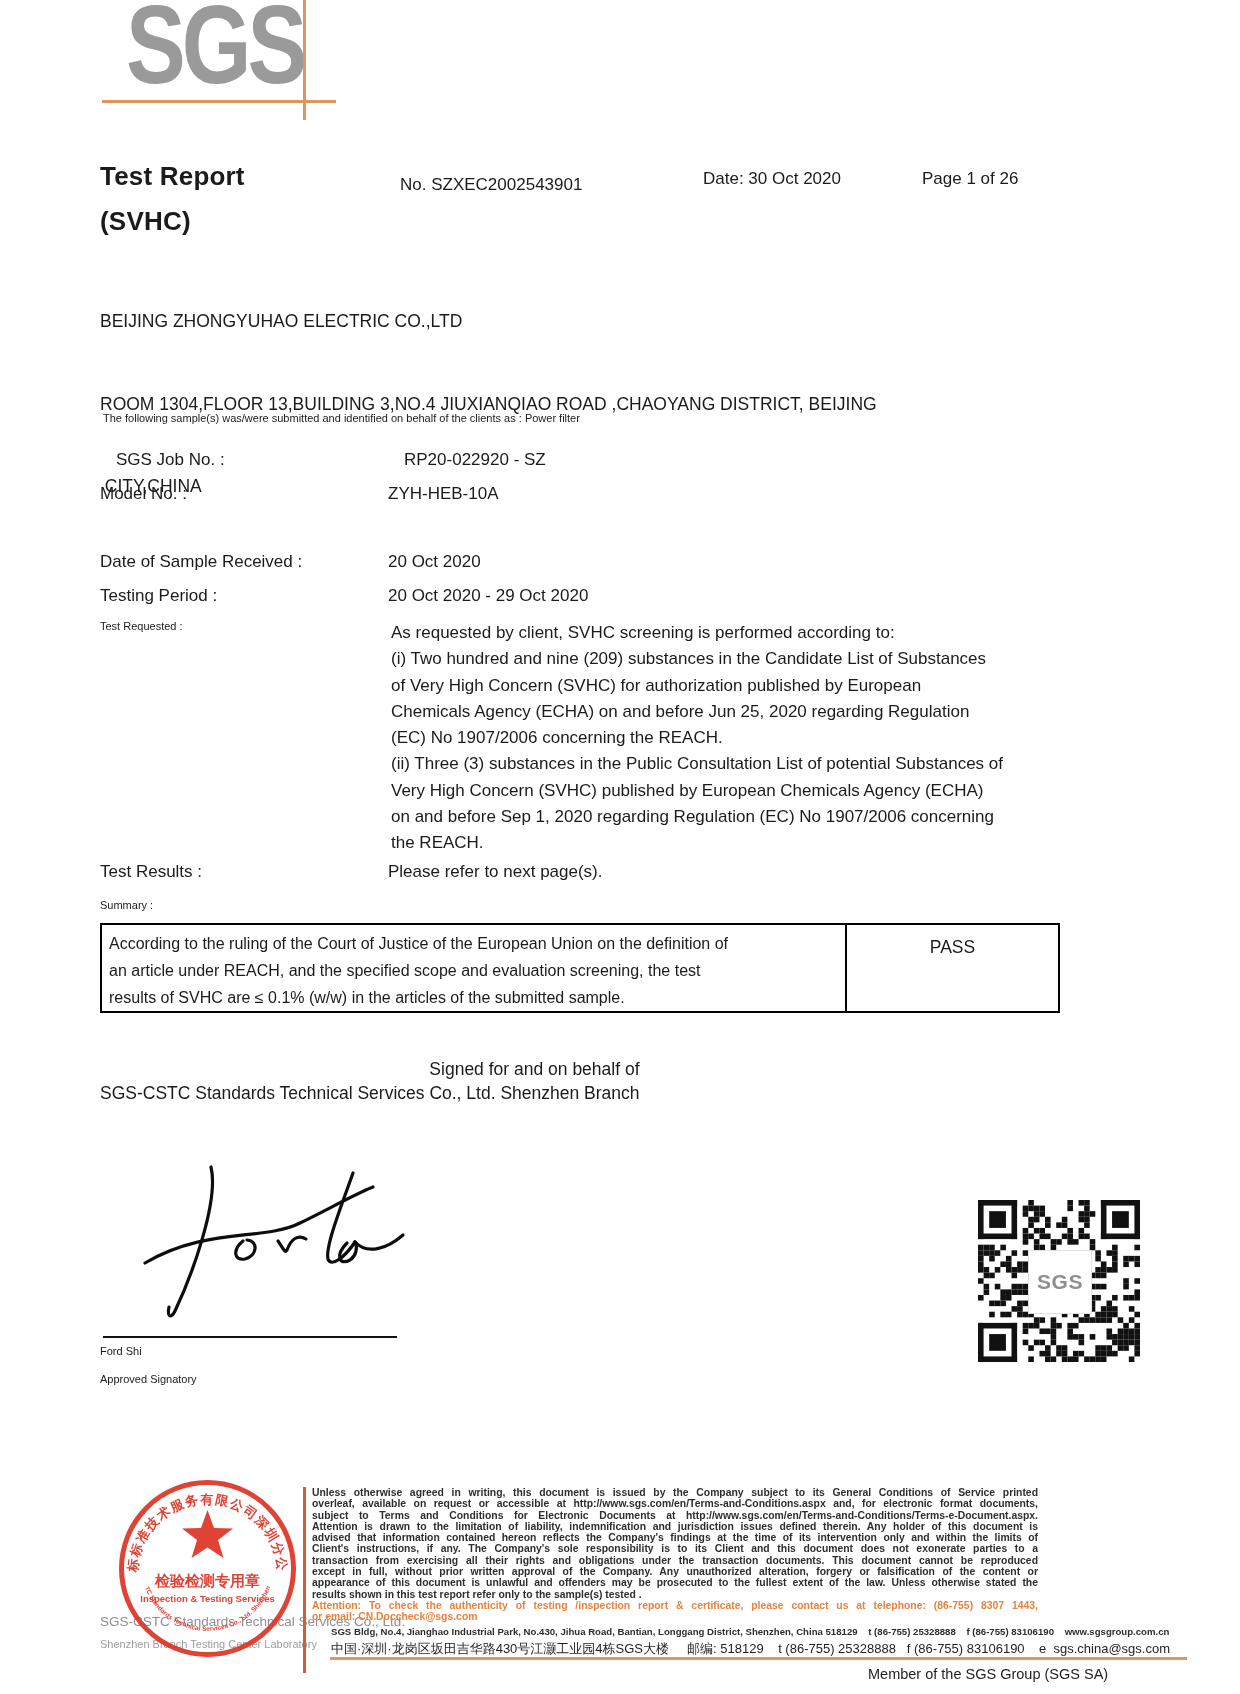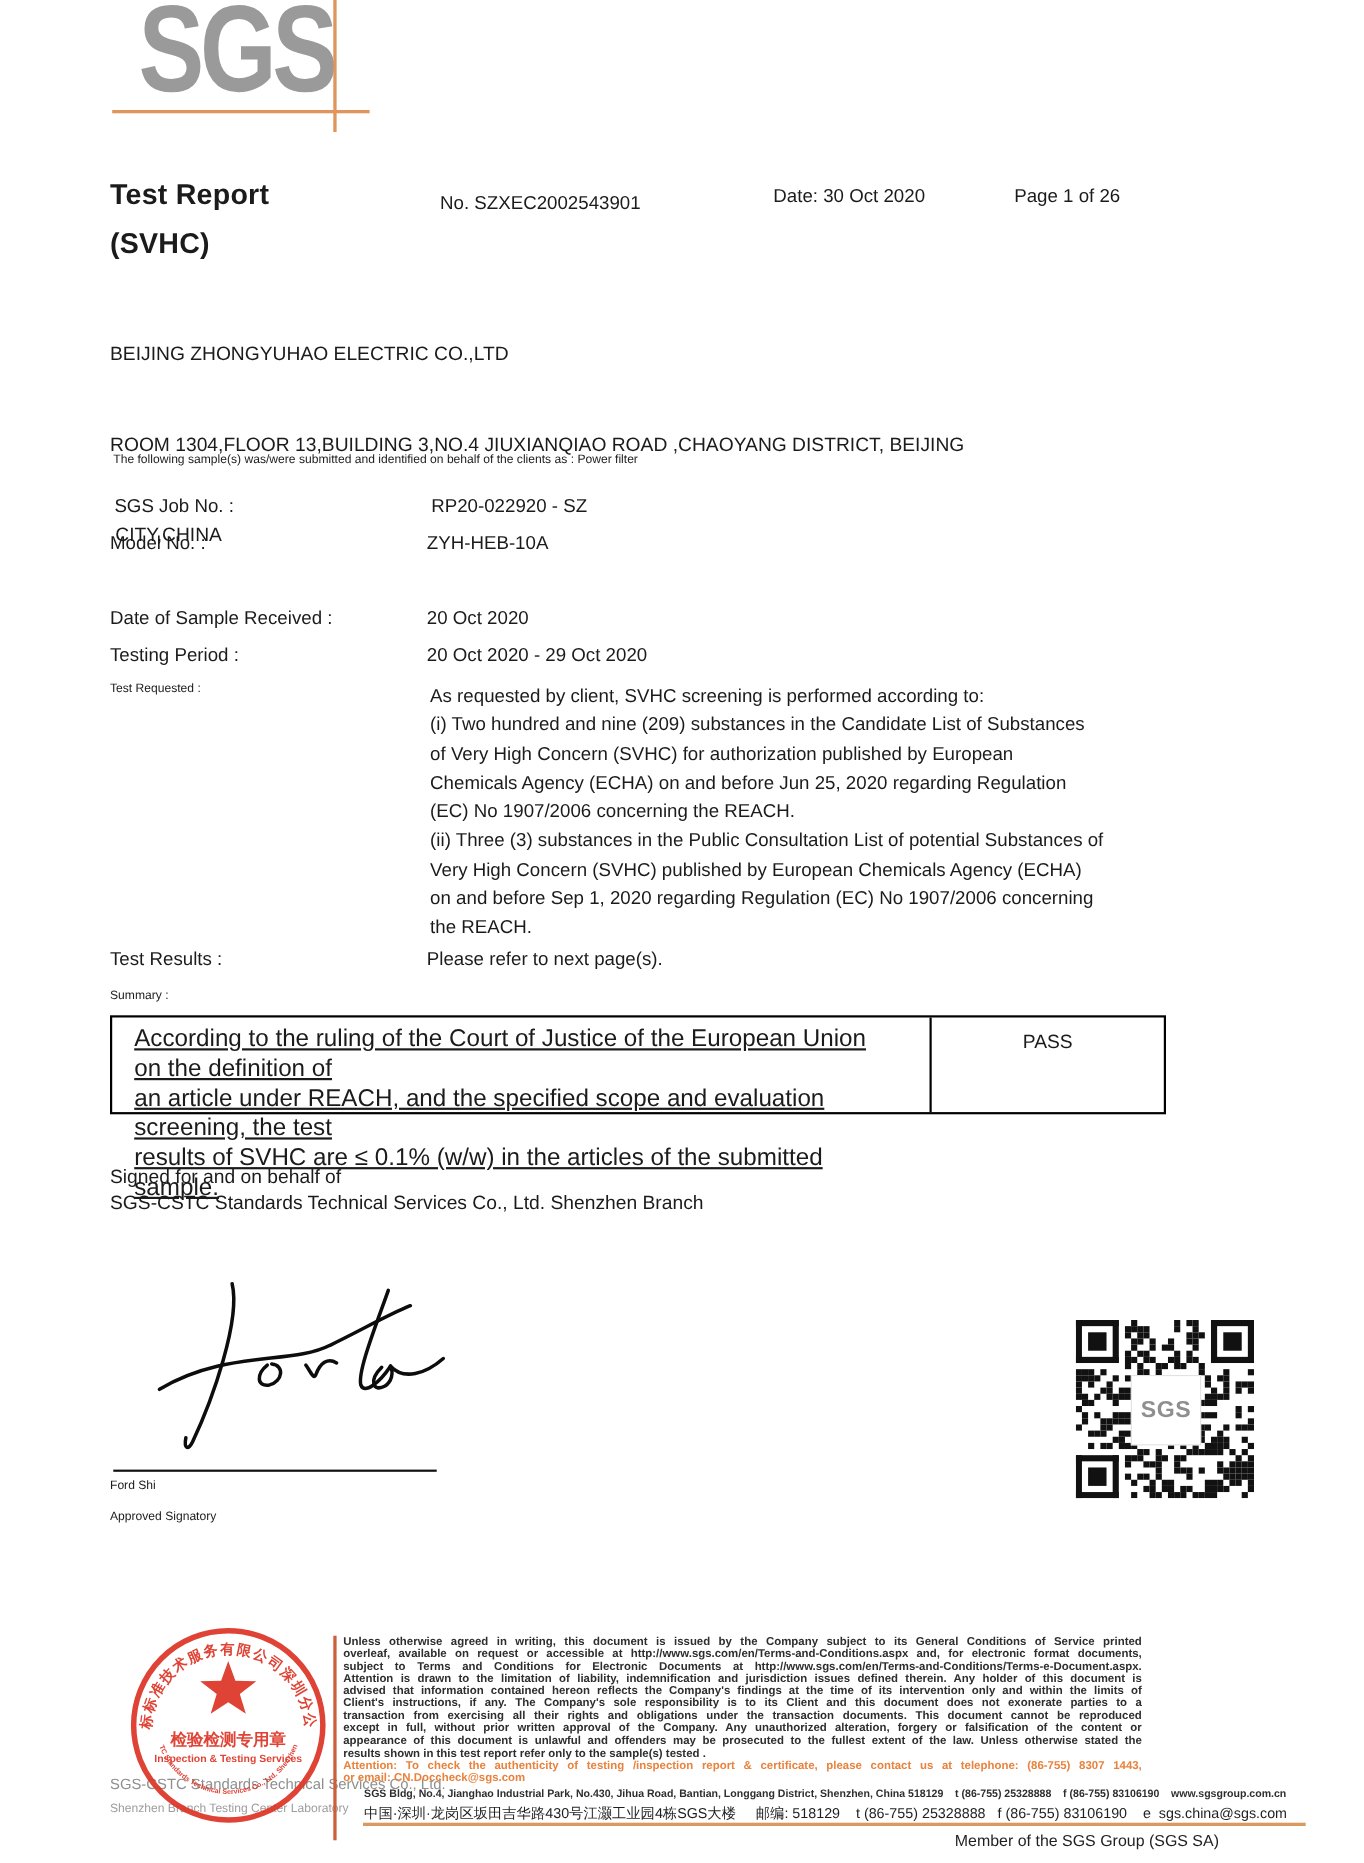--- a/index.html
+++ b/index.html
@@ -15,25 +15,25 @@
   .title{font-size:26px;font-weight:bold;letter-spacing:.2px;}
   .hmeta{font-size:17px;}
   
   .body17{font-size:11px;}
   .client{font-size:17.5px;line-height:27.5px;white-space:pre;}
   .flabel{position:absolute;left:100px;font-size:17px;white-space:nowrap;}
   .fvalue{position:absolute;left:388px;font-size:17px;white-space:nowrap;}
   .tr-lines{left:391px;top:620px;width:700px;font-size:17px;line-height:26.3px;}
   
   .sum-table{left:100px;top:923px;width:960px;height:90px;border:2px solid #000;display:flex;box-sizing:border-box;}
-  .sum-left{flex:1;padding:5px 10px 0 20px;font-size:22px;line-height:27px;text-decoration:underline;}
+  .sum-left{flex:1;padding:5px 10px 0 7px;font-size:16px;line-height:27px;}
   .sum-right{width:213px;border-left:2px solid #000;text-align:center;padding-top:12px;
              font-size:17.5px;box-sizing:border-box;margin-left:18px;}
   
-  .signed{font-size:17.5px;line-height:23.5px;}
+  .signed{font-size:17.5px;line-height:23.5px;text-align:right;}
   .sig-underline{left:103px;top:1336px;width:294px;height:2px;background:#111;}
   .sig-svg path{fill:none;stroke:#0d0d0d;stroke-width:3.2;stroke-linecap:round;}
   
   .qr{left:978px;top:1200px;width:162px;height:162px;}
   .qr-center{position:absolute;left:50px;top:50px;width:62px;height:62px;background:#fff;
              border:1px solid #e2e2e2;display:flex;align-items:center;justify-content:center;
              font-size:21px;font-weight:bold;color:#8f8f8f;letter-spacing:.5px;}
   
   .gray1{left:100px;top:1614px;font-size:13.5px;color:#8f8f8f;white-space:nowrap;}
   .gray2{left:100px;top:1638px;font-size:11px;color:#9d9d9d;white-space:nowrap;}
@@ -66,21 +66,21 @@
   <div class="abs hmeta" style="left:922px;top:169px;">Page 1 of 26</div>
 
   <div class="abs client" style="left:100px;top:253px;">
     <div>BEIJING ZHONGYUHAO ELECTRIC CO.,LTD</div>
     <div>ROOM 1304,FLOOR 13,BUILDING 3,NO.4 JIUXIANQIAO ROAD ,CHAOYANG DISTRICT, BEIJING</div>
     <div> CITY,CHINA</div>
   </div>
 
   <div class="abs body17" style="left:103px;top:412px;">The following sample(s) was/were submitted and identified on behalf of the clients as : Power filter</div>
 
-  <div class="abs" style="top:450px;left:4px;width:1136px;height:20px;">
+  <div class="abs" style="top:450px;left:16px;width:1136px;height:20px;">
     <span class="flabel">SGS Job No. :</span>
     <span class="fvalue">RP20-022920 - SZ</span>
   </div>
   <div class="abs" style="top:484px;left:0;width:1240px;height:20px;">
     <span class="flabel">Model No. :</span>
     <span class="fvalue">ZYH-HEB-10A</span>
   </div>
   <div class="abs" style="top:552px;left:0;width:1040px;height:20px;">
     <span class="flabel">Date of Sample Received :</span>
     <span class="fvalue">20 Oct 2020</span>

